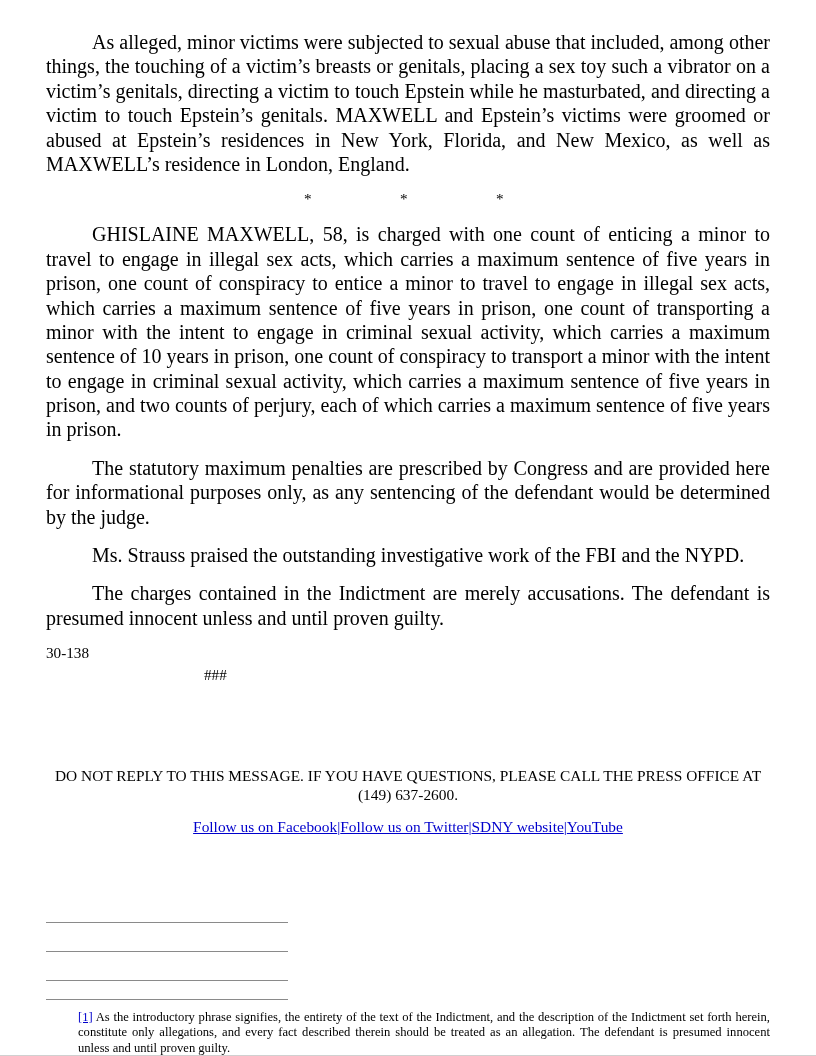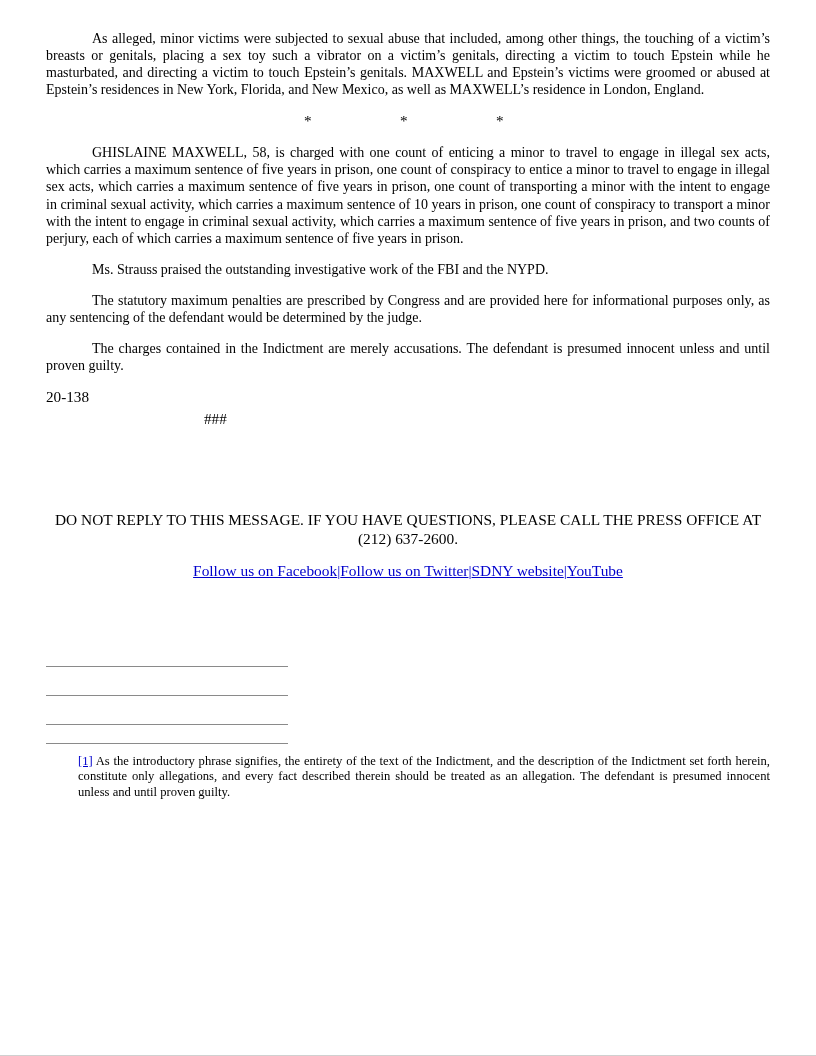--- a/index.html
+++ b/index.html
@@ -16,21 +16,21 @@
     overflow: hidden;
   }
   .page {
     position: relative;
     width: 816px;
     height: 1056px;
     box-sizing: border-box;
     padding: 30px 46px 0 46px;
   }
   .body-text {
-    font-size: 14px;
+    font-size: 20px;
     line-height: 1.22;
     text-align: justify;
     margin: 0;
   }
   p.para {
     margin: 0 0 14px 0;
     text-indent: 46px;
   }
   .stars {
     margin: 0 0 14px 0;
@@ -122,31 +122,31 @@
 
   <p class="body-text para">As alleged, minor victims were subjected to sexual abuse that included, among other things, the touching of a victim’s breasts or genitals, placing a sex toy such a vibrator on a victim’s genitals, directing a victim to touch Epstein while he masturbated, and directing a victim to touch Epstein’s genitals.  MAXWELL and Epstein’s victims were groomed or abused at Epstein’s residences in New York, Florida, and New Mexico, as well as MAXWELL’s residence in London, England.</p>
 
 
   <div class="stars">
     <span>*</span><span>*</span><span>*</span>
   </div>
 
   <p class="body-text para">GHISLAINE MAXWELL, 58, is charged with one count of enticing a minor to travel to engage in illegal sex acts, which carries a maximum sentence of five years in prison, one count of conspiracy to entice a minor to travel to engage in illegal sex acts, which carries a maximum sentence of five years in prison, one count of transporting a minor with the intent to engage in criminal sexual activity, which carries a maximum sentence of 10 years in prison, one count of conspiracy to transport a minor with the intent to engage in criminal sexual activity, which carries a maximum sentence of five years in prison, and two counts of perjury, each of which carries a maximum sentence of five years in prison.</p>
 
+  <p class="body-text para">The statutory maximum penalties are prescribed by Congress and are provided here for informational purposes only, as any sentencing of the defendant would be determined by the judge.</p>
+
   <p class="body-text para">Ms. Strauss praised the outstanding investigative work of the FBI and the NYPD.</p>
-
-  <p class="body-text para">The statutory maximum penalties are prescribed by Congress and are provided here for informational purposes only, as any sentencing of the defendant would be determined by the judge.</p>
 
 
   <p class="body-text para">The charges contained in the Indictment are merely accusations.  The defendant is presumed innocent unless and until proven guilty.</p>
 
-  <div class="docnum">20-138</div>
+  <div class="docnum">30-138</div>
   <div class="hashes">###</div>
 
-  <div class="notice">DO NOT REPLY TO THIS MESSAGE. IF YOU HAVE QUESTIONS, PLEASE CALL THE PRESS OFFICE AT (212) 637-2600.</div>
+  <div class="notice">DO NOT REPLY TO THIS MESSAGE. IF YOU HAVE QUESTIONS, PLEASE CALL THE PRESS OFFICE AT (149) 637-2600.</div>
 
   <div class="links">
     <a href="#">Follow us on Facebook</a><span class="sep">|</span><a href="#">Follow us on Twitter</a><span class="sep">|</span><a href="#">SDNY website</a><span class="sep">|</span><a href="#">YouTube</a>
   </div>
 
   <div class="rules">
     <div class="rule"></div>
     <div class="rule"></div>
     <div class="rule"></div>
   </div>

